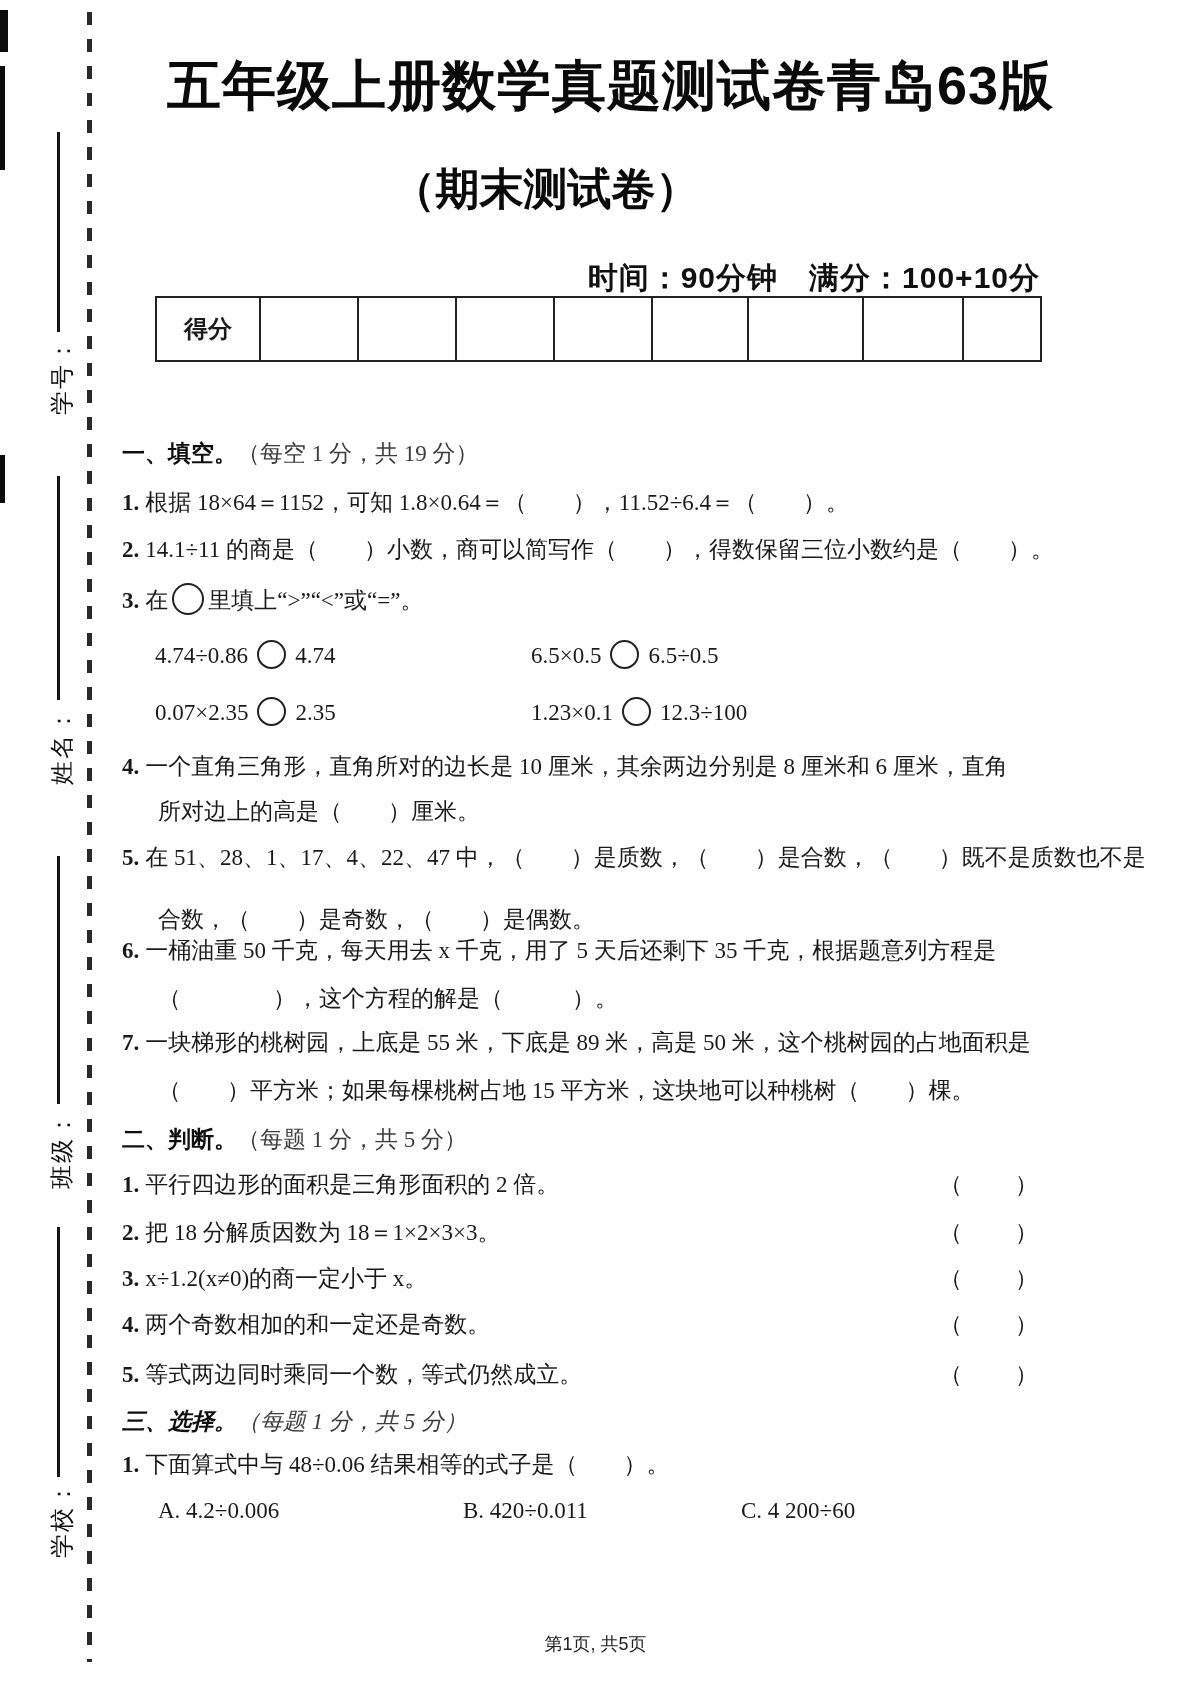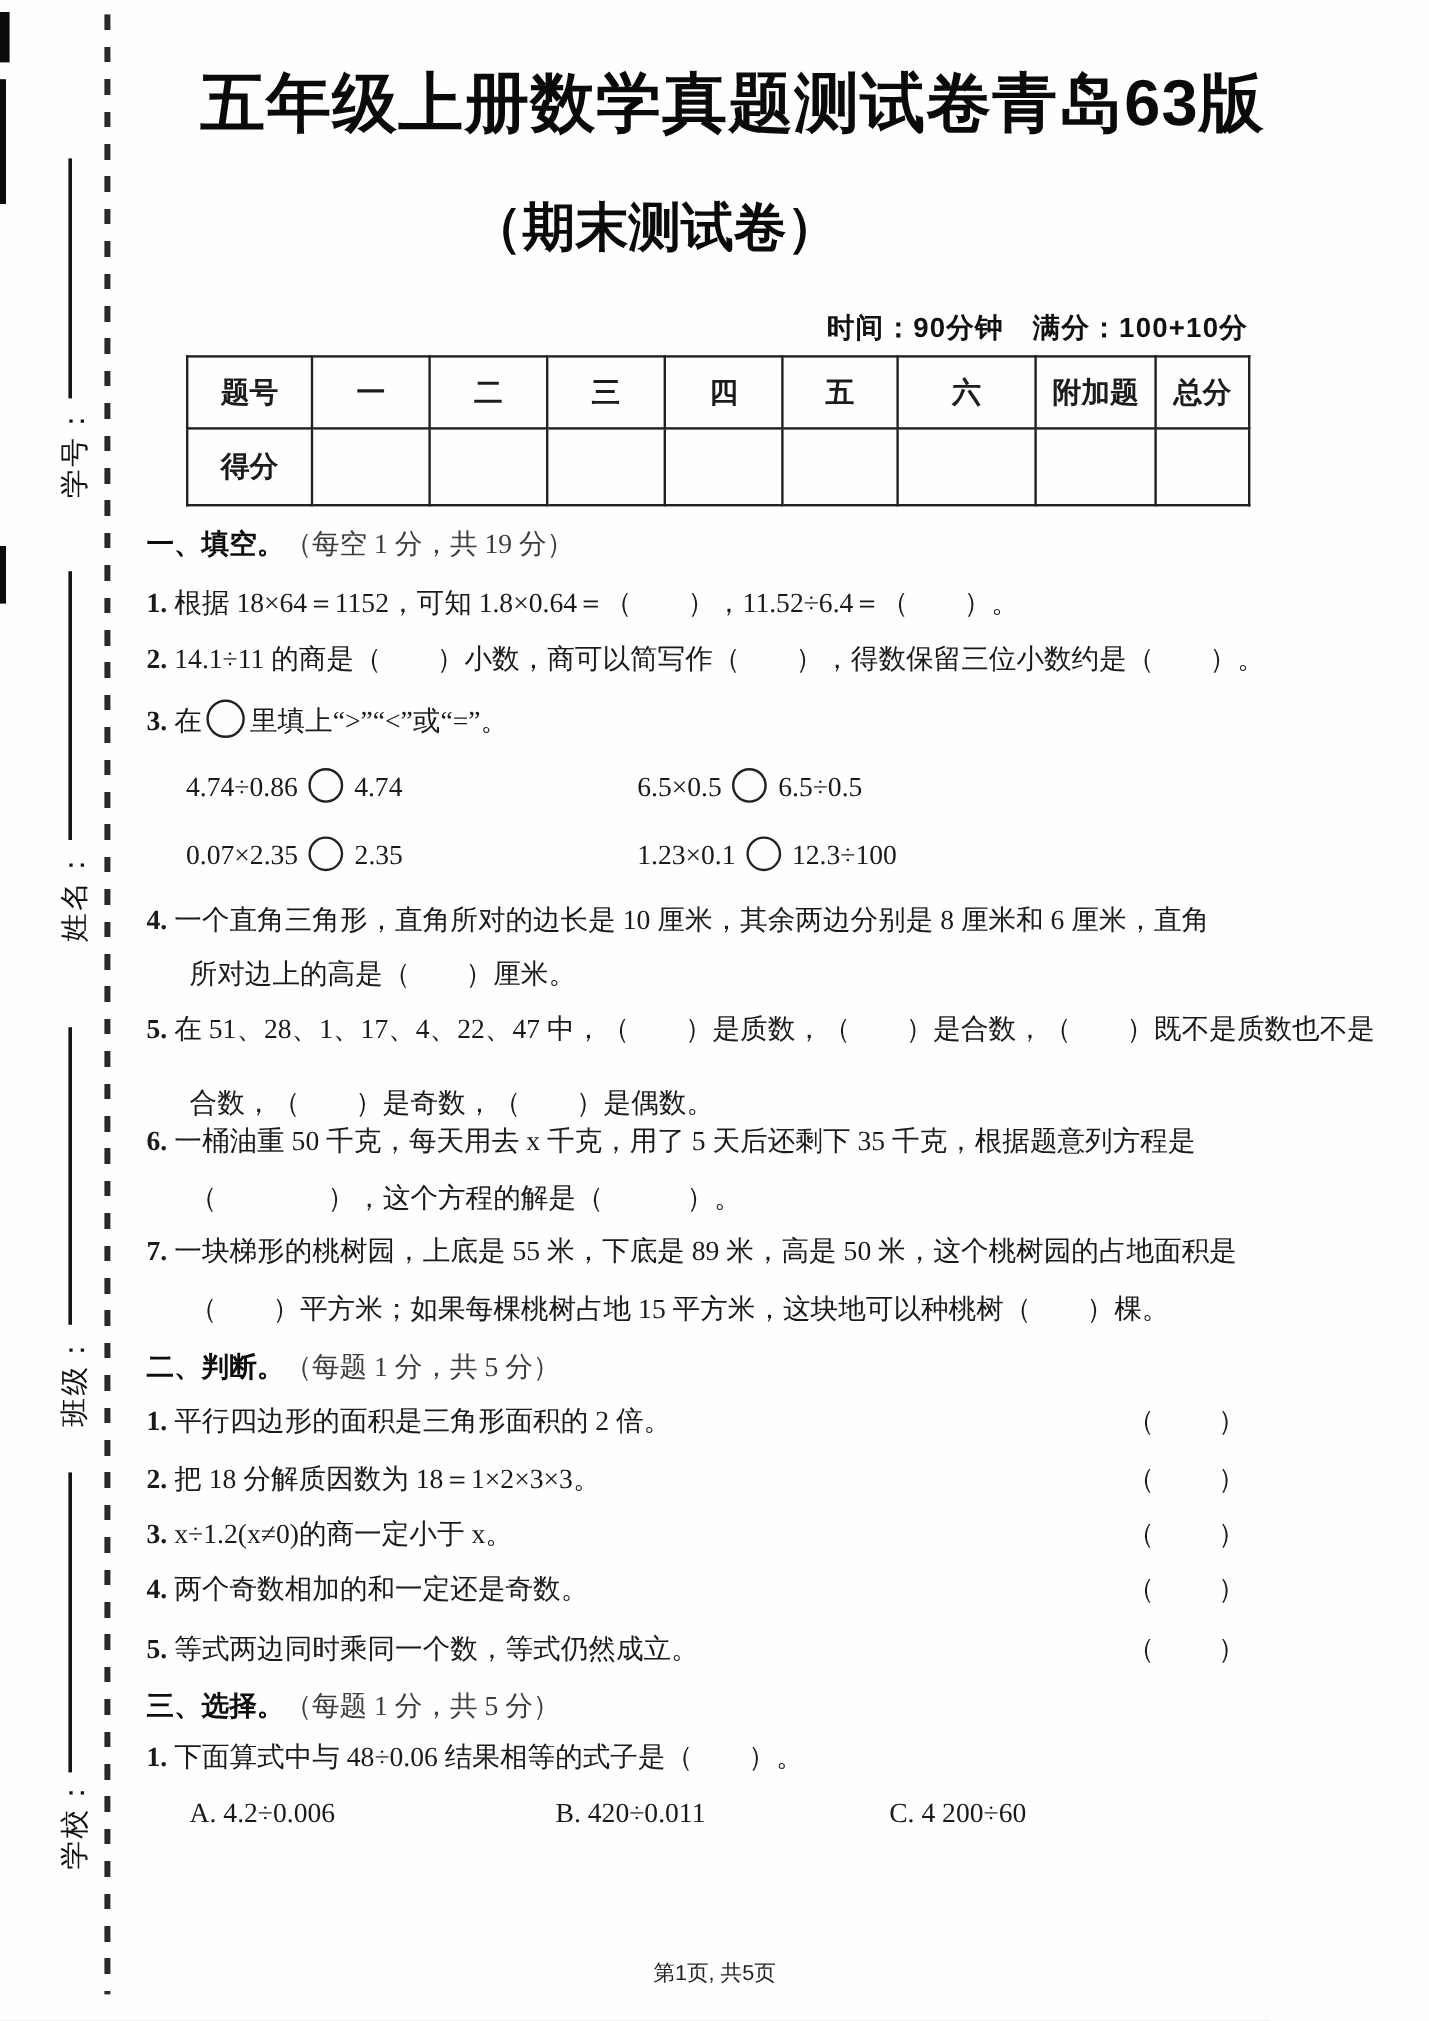--- a/index.html
+++ b/index.html
@@ -35,21 +35,21 @@
   }
   .subtitle{
     position:absolute;top:160px;left:0;right:100px;
     text-align:center;
     font-family:"Liberation Sans","DejaVu Sans",sans-serif;
     font-weight:800;font-size:44px;color:#0a0a0a;
   }
   .exam-info{
     position:absolute;top:258px;right:151px;
     font-family:"Liberation Sans","DejaVu Sans",sans-serif;
-    font-weight:600;font-size:23px;color:#111;
+    font-weight:600;font-size:30px;color:#111;
     letter-spacing:1px;white-space:nowrap;
   }
   
   table.score{
     position:absolute;left:155px;top:296px;width:885px;
     border-collapse:collapse;table-layout:fixed;
     font-size:24px;
   }
   table.score td{
     border:2px solid #222;text-align:center;vertical-align:middle;
@@ -116,31 +116,20 @@
         <col style="width:98px">
         <col style="width:98px">
       <col style="width:98px">
         <col style="width:98px">
         <col style="width:96px">
       <col style="width:115px">
         <col style="width:100px">
         <col style="width:78px">
     </colgroup>
     <tbody>
-        <tr class="r1">
-      <td class="hd">题号</td>
-      <td class="num">一</td>
-      <td class="num">二</td>
-      <td class="num">三</td>
-      <td class="num">四</td>
-      <td class="num">五</td>
-      <td class="num">六</td>
-      <td class="hd">附加题</td>
-      <td class="hd">总分</td>
-    </tr>
     <tr class="r2">
       <td class="hd">得分</td>
       <td></td>
       <td></td>
       <td></td>
       <td></td>
       <td></td>
       <td></td>
       <td></td>
       <td></td>
@@ -212,21 +201,21 @@
   </div>
   <div class="line judge-row" style="top:1310px;">
     <span class="qnum">4.</span><span>两个奇数相加的和一定还是奇数。</span>
     <span class="judge-blank">（　 ）</span>
   </div>
   <div class="line judge-row" style="top:1360px;">
     <span class="qnum">5.</span><span>等式两边同时乘同一个数，等式仍然成立。</span>
     <span class="judge-blank">（　 ）</span>
   </div>
 
-  <div class="line" style="top:1406px;">
+  <div class="line" style="top:1406px;font-style:italic;">
     <span class="sec-head">三、选择。</span><span class="sec-note">（每题 1 分，共 5 分）</span>
   </div>
 
   <div class="line" style="top:1450px;">
     <span class="qnum">1.</span><span>下面算式中与 48÷0.06 结果相等的式子是（　　）。</span>
   </div>
 
   <div class="line" style="top:1496px;height:30px;">
     <span class="opt-a">A. 4.2÷0.006</span>
     <span class="opt-b">B. 420÷0.011</span>

